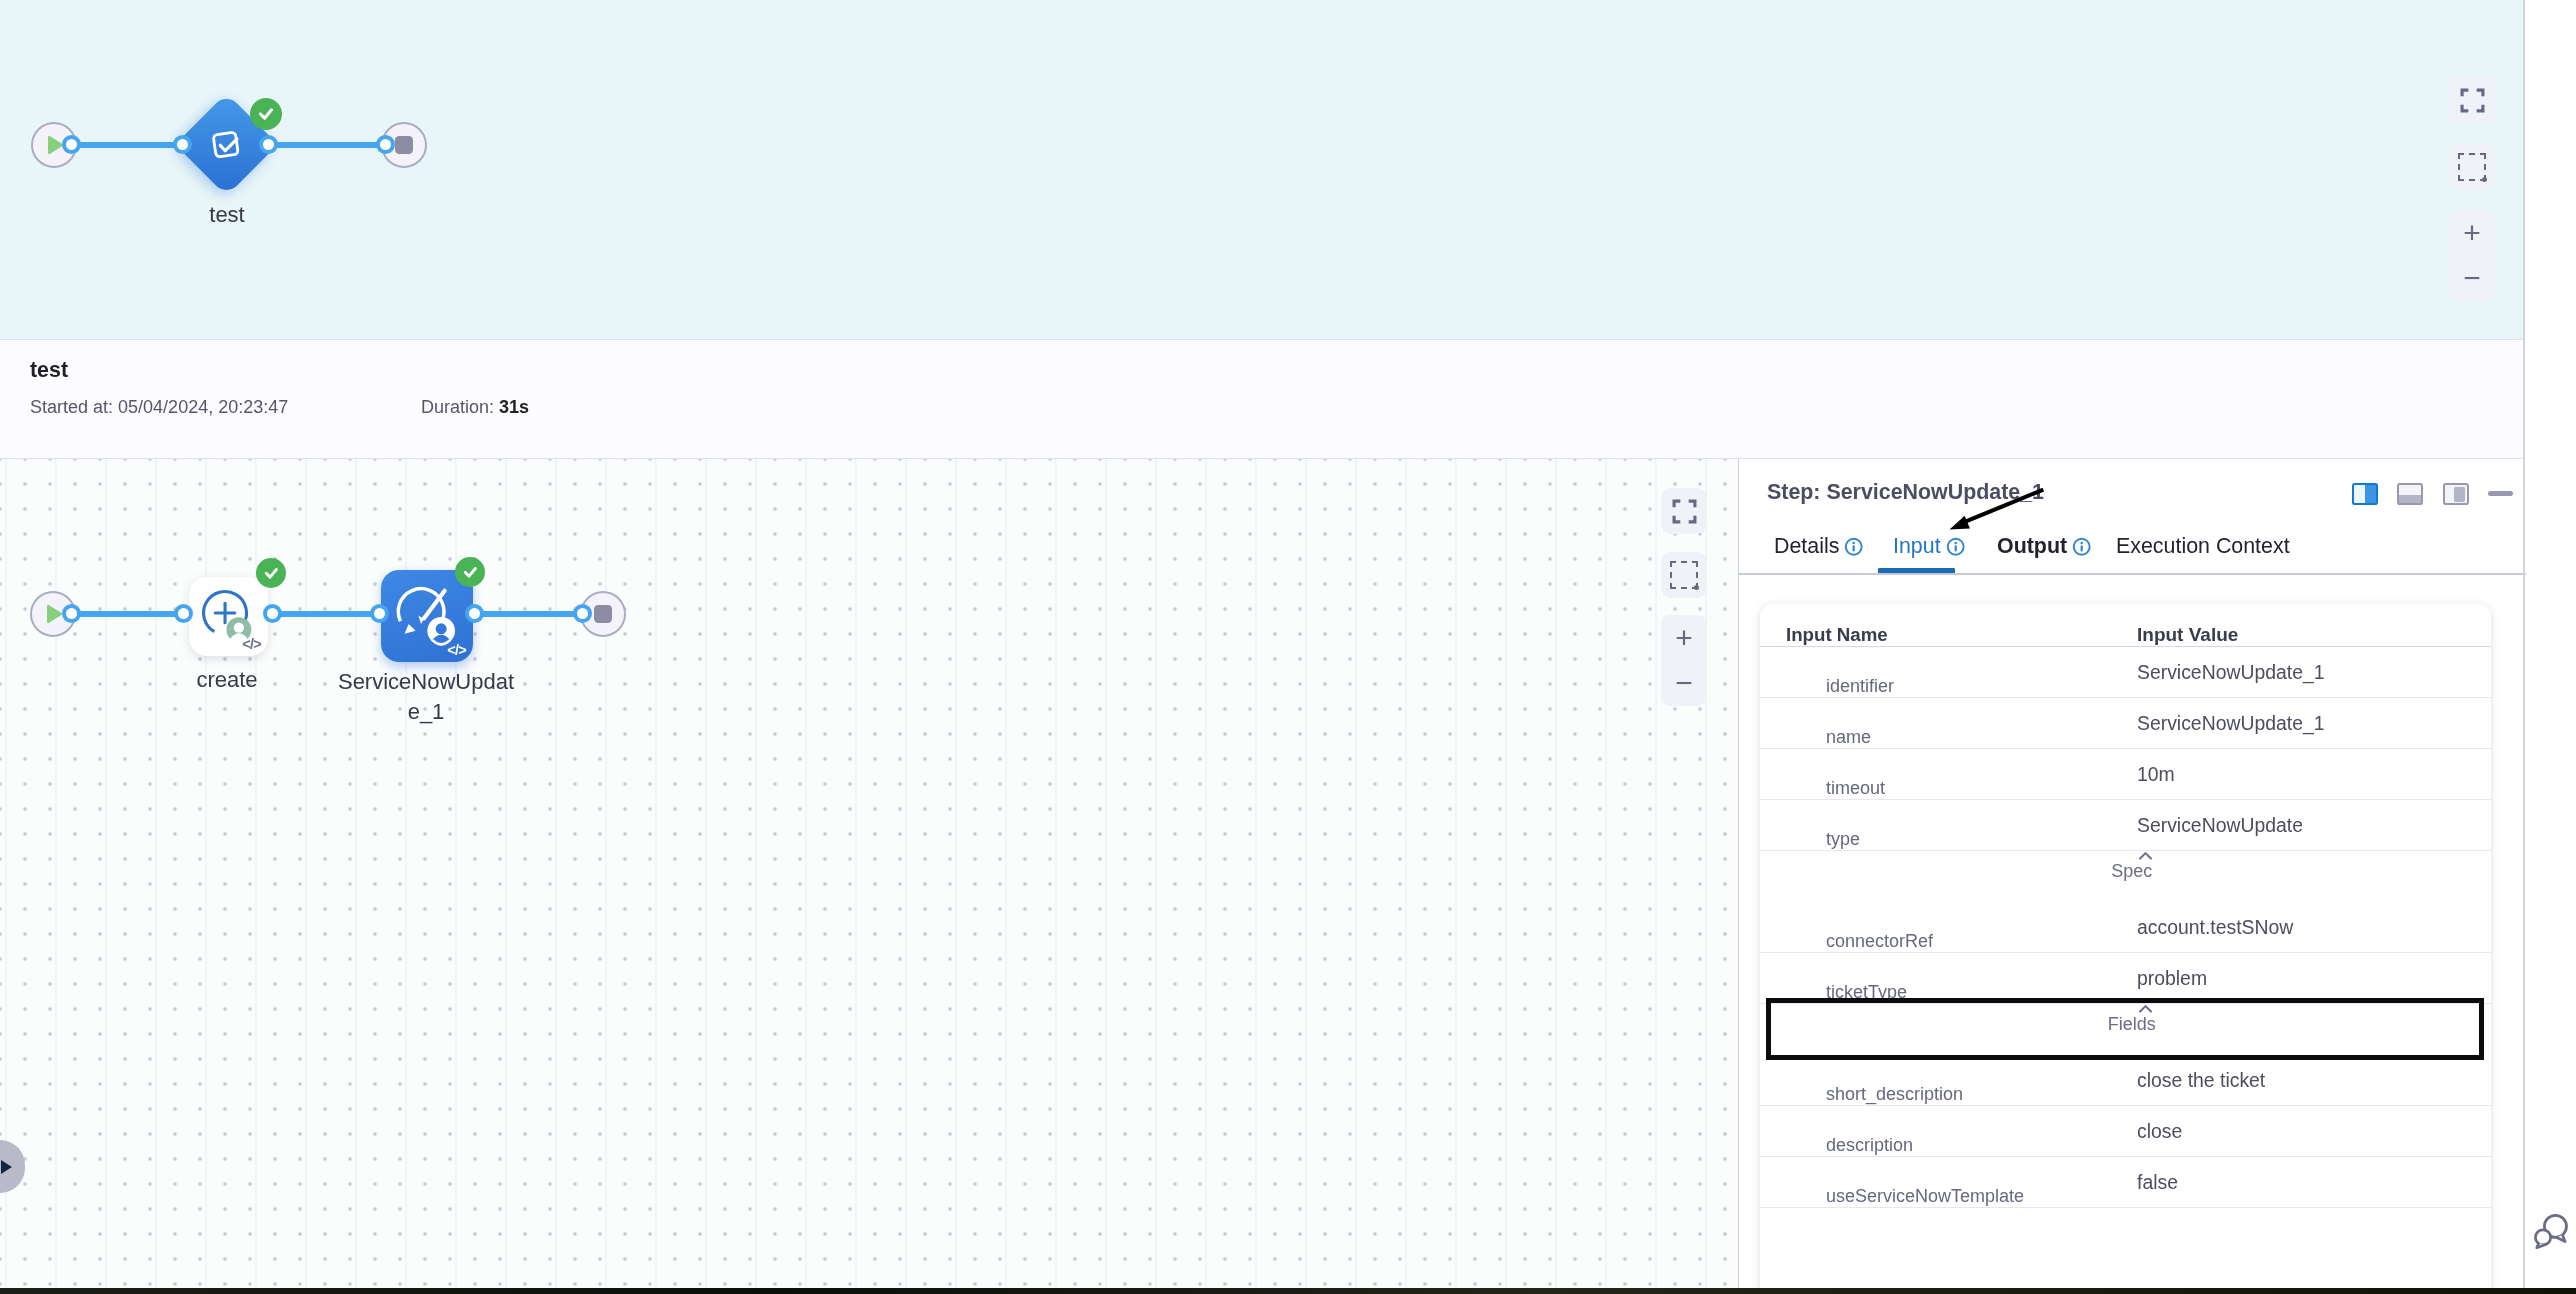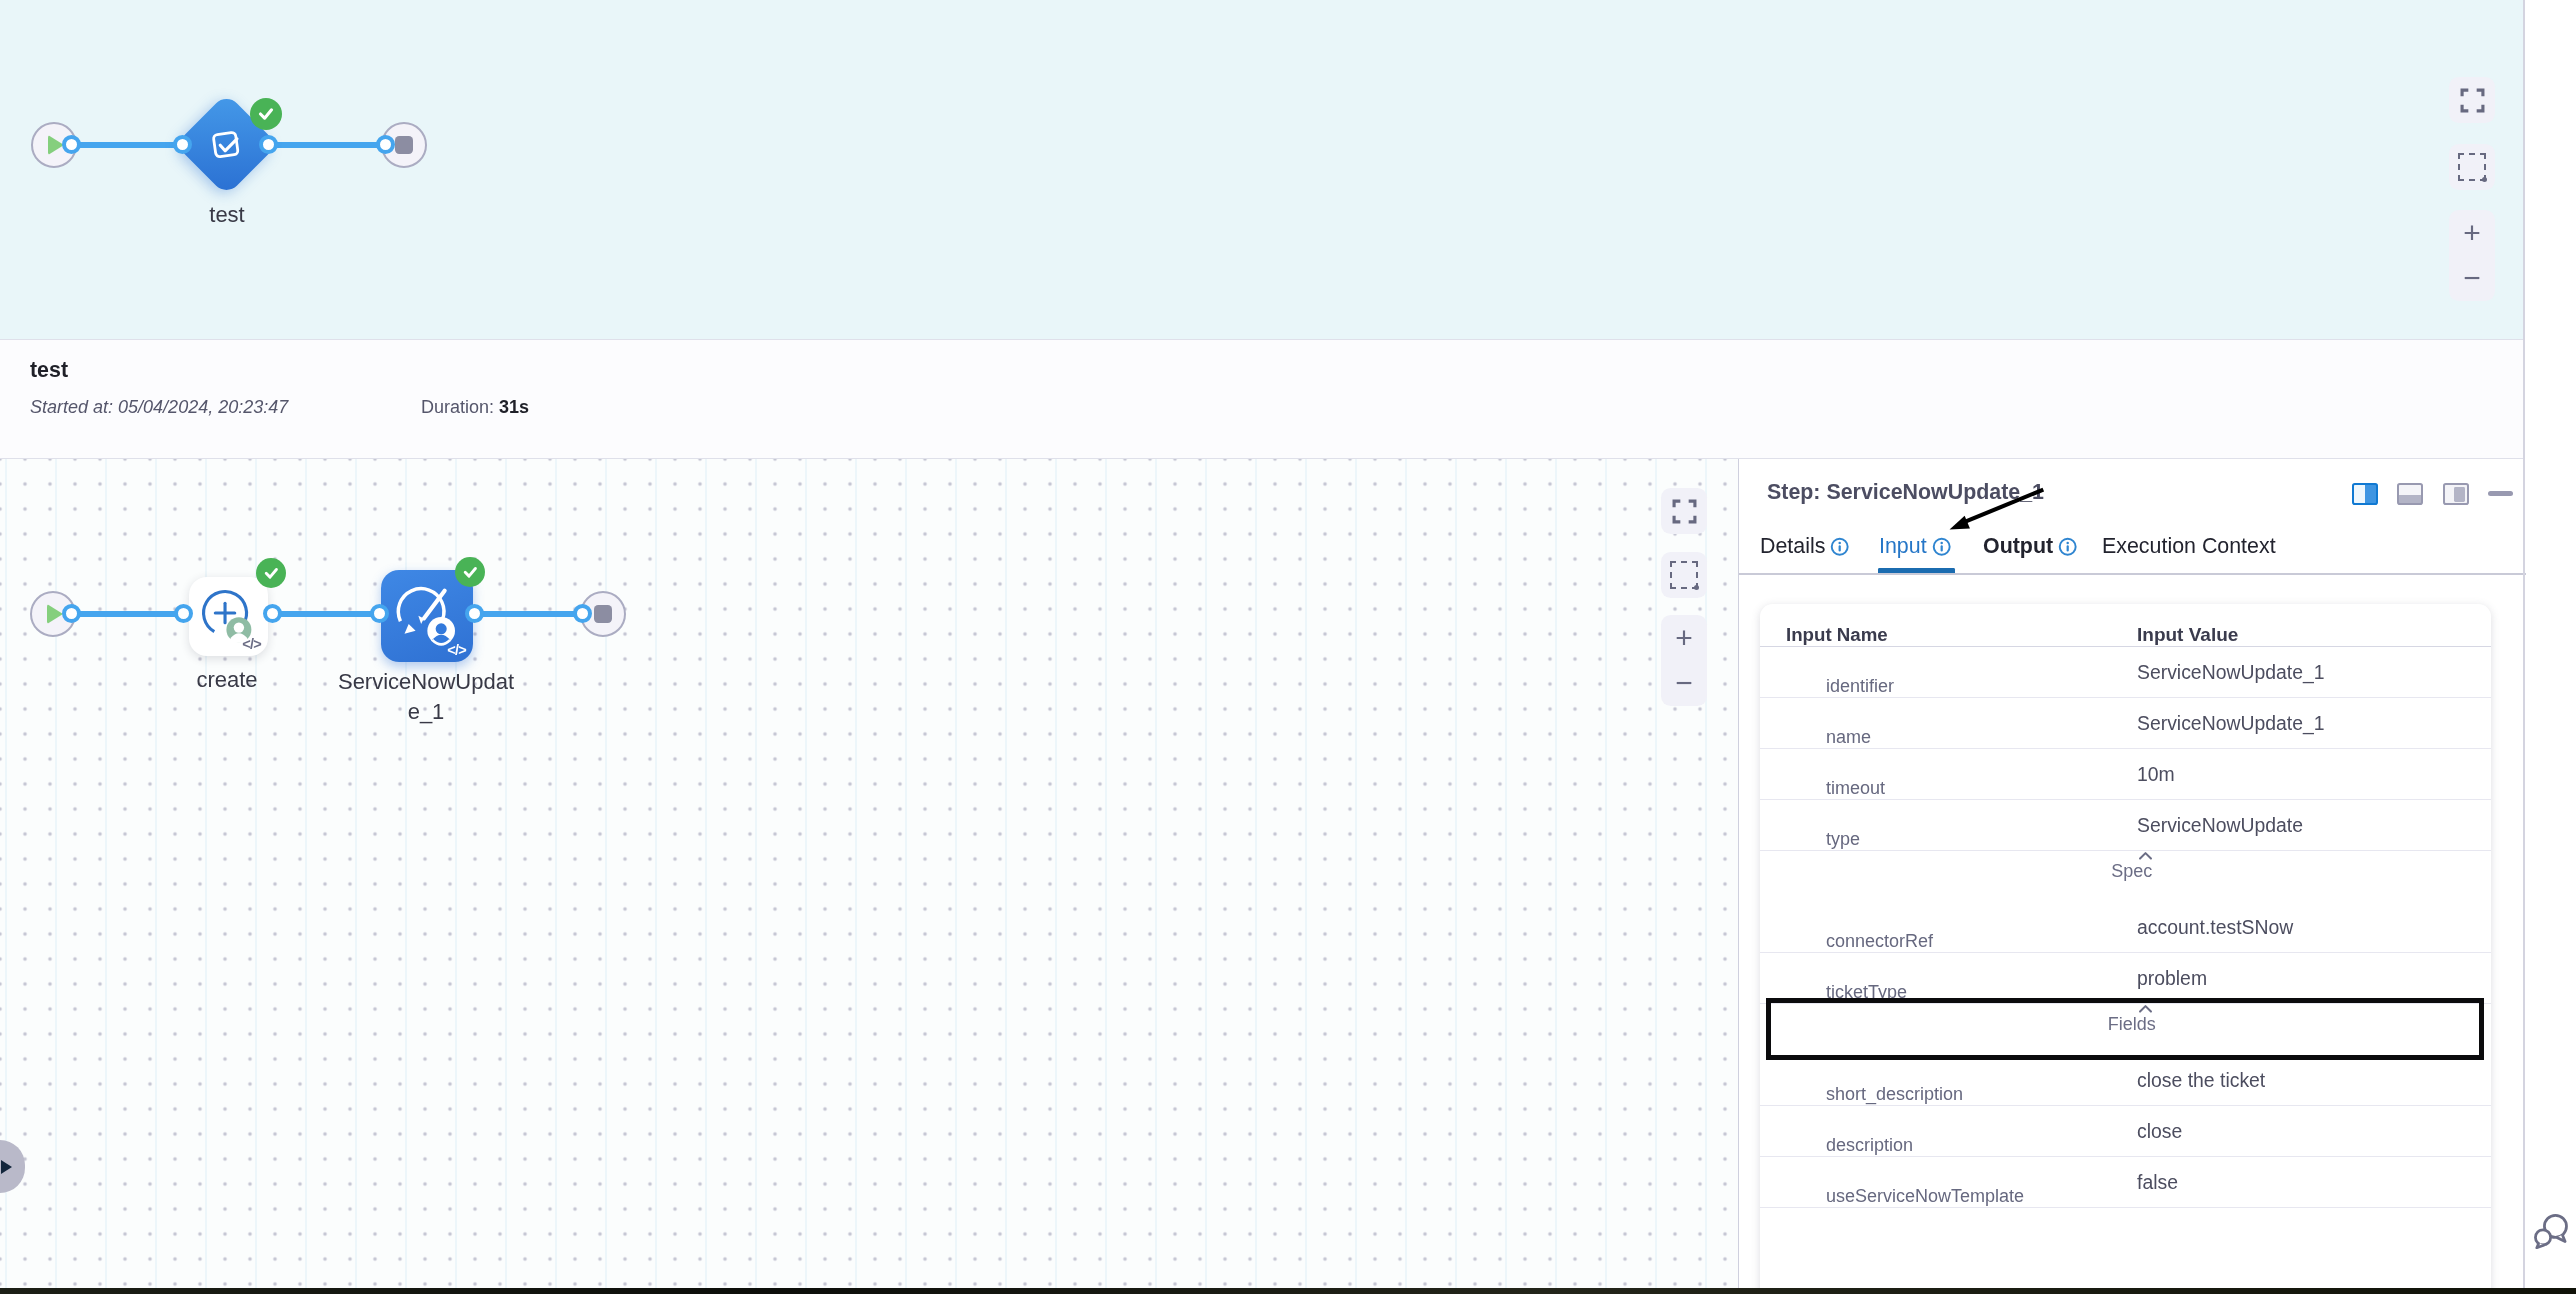--- a/index.html
+++ b/index.html
@@ -49,21 +49,21 @@
   
   .panel{left:1738px;top:459px;width:787px;height:829px;background:#ffffff;border-left:1.4px solid #cfd0de;overflow:hidden;}
   .panel-title{left:28px;top:21px;font-size:21.4px;font-weight:600;color:#4c4d62;}
   .layout-icons{left:613px;top:23.5px;display:flex;align-items:center;gap:19.4px;}
   .lay-ic{width:26px;height:22px;box-sizing:border-box;border-radius:2.8px;position:relative;}
   .lay-left{border:2.1px solid #1079d2;background:linear-gradient(to right,#eef7fd 50%,#3e95e2 50%);}
   .lay-bottom{border:2.1px solid #9899b0;background:linear-gradient(to bottom,#f4f4f8 55%,#b3b4c6 55%);}
   .lay-float{border:2.1px solid #9899b0;background:#f4f4f8;}
   .lay-float::after{content:"";position:absolute;right:2.1px;top:2.1px;width:11px;height:15px;background:#b3b4c6;border-radius:1.4px;}
   .lay-minus{width:25px;height:4.8px;border-radius:2.8px;background:#9899b0;}
-  .tab{position:absolute;top:75px;font-size:21.4px;color:#22232e;display:flex;align-items:center;gap:5px;}
+  .tab{position:absolute;top:75px;font-size:21.4px;color:#22232e;display:flex;align-items:center;gap:5px;margin-left:14px;}
   .tab.active{color:#2576c7;}
   .tab-underline{left:139px;top:109px;width:77px;height:6.2px;background:#1b6cb0;border-radius:1.4px;}
   .tabs-divider{left:0;top:114px;width:787px;height:2.1px;background:#c9cad7;}
 
   .table-card{left:21px;top:145px;width:731px;height:719px;background:#ffffff;border-radius:12.5px;
     box-shadow:0 2.1px 8.3px rgba(96,97,112,.22);overflow:hidden;}
   .t-header{height:42px;display:flex;align-items:flex-end;border-bottom:1.4px solid #d6d7e3;}
   .t-header .c1{margin-left:26px;width:325px;font-size:18.7px;font-weight:bold;color:#3a3b4d;}
   .t-header .c2{margin-left:26px;font-size:19px;font-weight:bold;color:#3a3b4d;}
   .t-row{height:51px;display:flex;align-items:center;border-bottom:1.4px solid #e7e7f0;box-sizing:border-box;}
@@ -126,21 +126,21 @@
     <div class="marquee-box"></div>
   </div>
   <div class="abs zoom-group" style="left:2449px;top:210px;">
     <span class="zoom-glyph">+</span>
     <span class="zoom-glyph">−</span>
   </div>
 </div>
 
 <div class="abs info-bar">
   <div class="abs info-title">test</div>
-  <div class="abs info-meta" style="left:30px;top:57px;font-style:italic;">
+  <div class="abs info-meta" style="left:30px;top:57px;">
     <span>Started at:</span>
     <span>05/04/2024, 20:23:47</span>
   </div>
   <div class="abs info-meta" style="left:421px;top:57px;">
     <span>Duration:</span>
     <span class="info-strong">31s</span>
   </div>
 </div>
 
 <div class="abs canvas2">

